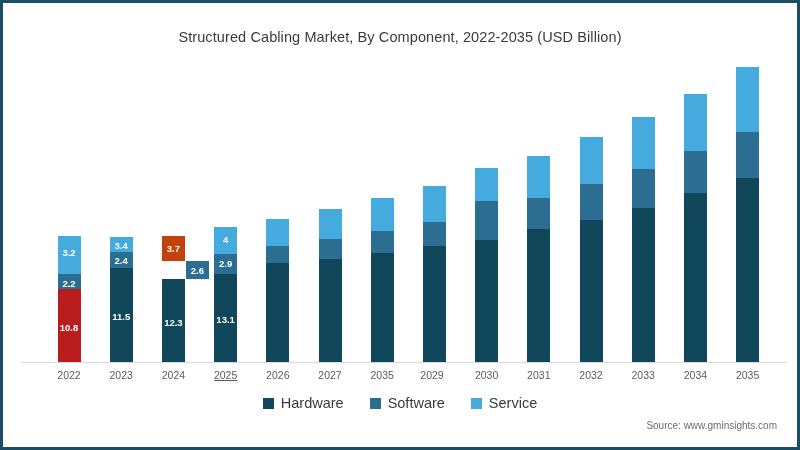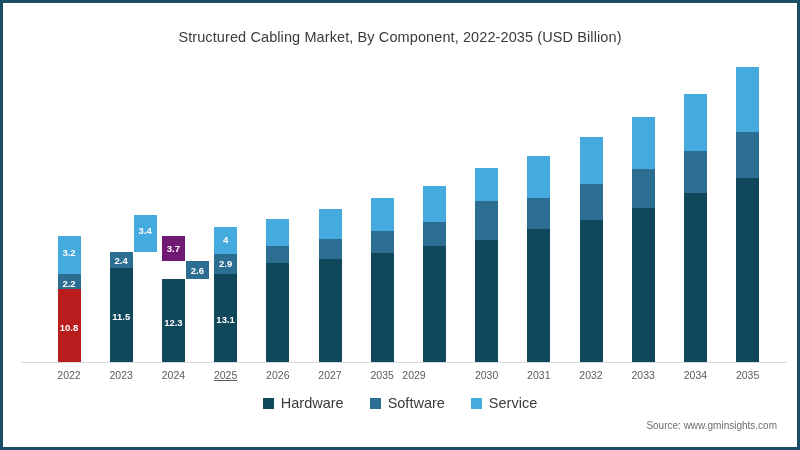--- a/index.html
+++ b/index.html
@@ -139,34 +139,34 @@
         </div>
       </div>
       <div class="bar-group" style="left: 88.7px; height: 300px;">
         <div class="bar-stack">
           <div class="seg seg-hardware" style="height: 95px; background: rgb(16, 71, 91);">
             <span class="seg-label">11.5</span>
           </div>
           <div class="seg seg-software" style="height: 16.3636px; background: rgb(44, 110, 145);">
             <span class="seg-label">2.4</span>
           </div>
-          <div class="seg seg-service" style="height: 37px; background: rgb(69, 170, 221); margin-left: 24px;">
+          <div class="seg seg-service" style="height: 15px; background: rgb(69, 170, 221);">
             <span class="seg-label">3.4</span>
           </div>
         </div>
       </div>
       <div class="bar-group" style="left: 140.9px; height: 300px;">
         <div class="bar-stack">
           <div class="seg seg-hardware" style="height: 83.8636px; background: rgb(16, 71, 91);">
             <span class="seg-label">12.3</span>
           </div>
           <div class="seg seg-software" style="height: 17.7273px; background: rgb(44, 110, 145); margin-left: 24px;">
             <span class="seg-label">2.6</span>
           </div>
-          <div class="seg seg-service" style="height: 25.2273px; background: #701a75;">
+          <div class="seg seg-service" style="height: 25.2273px; background: #c2410c;">
             <span class="seg-label">3.7</span>
           </div>
         </div>
       </div>
       <div class="bar-group" style="left: 193.1px; height: 300px;">
         <div class="bar-stack">
           <div class="seg seg-hardware" style="height: 89.3182px; background: rgb(16, 71, 91);">
             <span class="seg-label">13.1</span>
           </div>
           <div class="seg seg-software" style="height: 19.7727px; background: rgb(44, 110, 145);">
@@ -268,20 +268,20 @@
 
   <div id="source-note">Source: www.gminsights.com</div>
 
 <div class="tick-label" style="left: 43px;">2022</div>
     <div class="tick-label" style="left: 95.2px;">2023</div>
     <div class="tick-label" style="left: 147.4px;">2024</div>
     <div class="tick-label" style="left: 199.6px; text-decoration: underline;">2025</div>
     <div class="tick-label" style="left: 251.8px;">2026</div>
     <div class="tick-label" style="left: 304px;">2027</div>
     <div class="tick-label" style="left: 356.2px;">2035</div>
-    <div class="tick-label" style="left: 388px;">2029</div>
+    <div class="tick-label" style="left: 406px;">2029</div>
     <div class="tick-label" style="left: 460.6px;">2030</div>
     <div class="tick-label" style="left: 512.8px;">2031</div>
     <div class="tick-label" style="left: 565px;">2032</div>
     <div class="tick-label" style="left: 617.2px;">2033</div>
     <div class="tick-label" style="left: 669.4px;">2034</div>
     <div class="tick-label" style="left: 721.6px;">2035</div>
   </div>
 
 </body></html>

